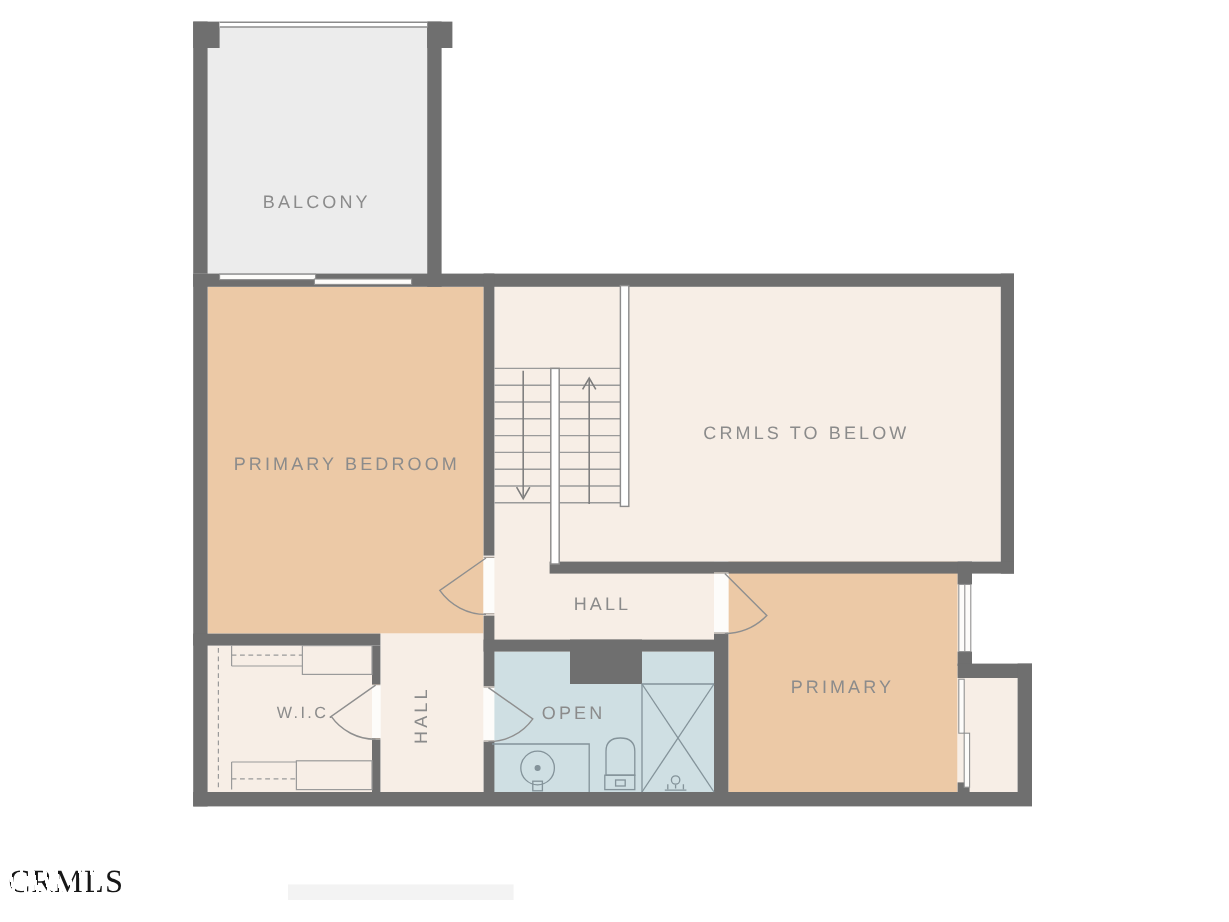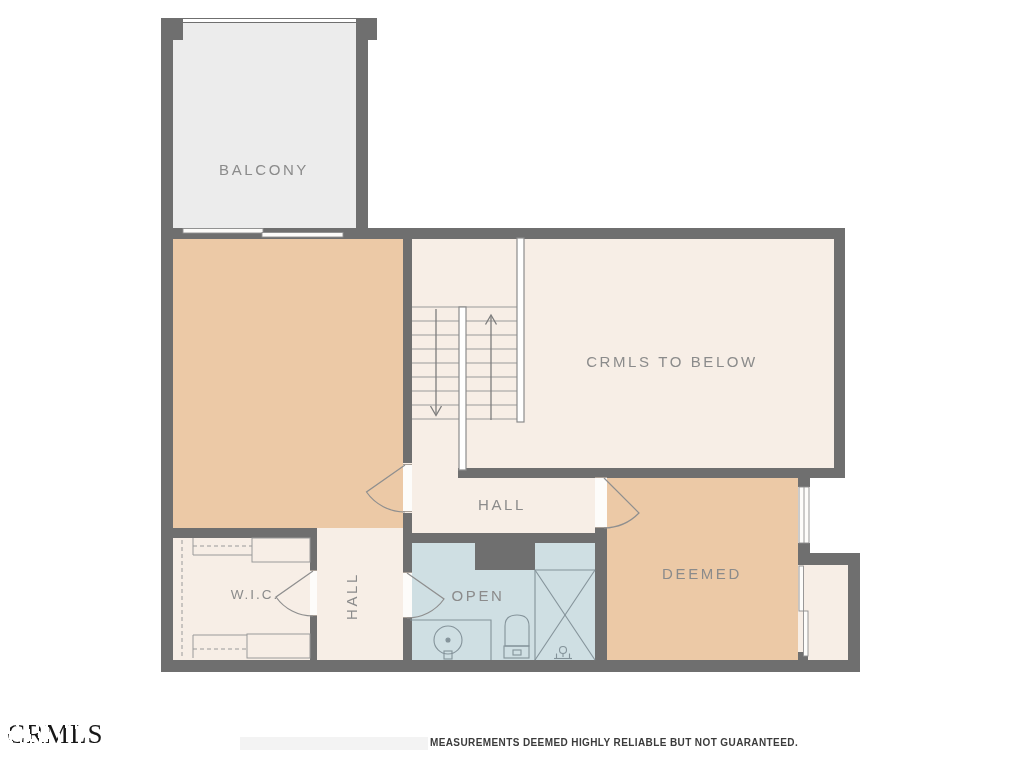--- a/index.html
+++ b/index.html
@@ -149,27 +149,27 @@
     <g stroke="#84939a" stroke-width="1.1" fill="none">
       <circle cx="563" cy="650" r="3.5"></circle>
       <line x1="554" y1="658.5" x2="572" y2="658.5"></line>
       <line x1="556.5" y1="658" x2="556.5" y2="653.5"></line>
       <line x1="569.5" y1="658" x2="569.5" y2="653.5"></line>
       <line x1="563" y1="654" x2="563" y2="657"></line>
     </g>
   </svg>
 
   <span class="room-label" style="left:264px;top:145px;margin-top:24px;">BALCONY</span>
+  <span class="room-label" style="left:289px;top:387px;">PRIMARY BEDROOM</span>
   <span class="room-label" style="left:672px;top:361px;">CRMLS TO BELOW</span>
   <span class="room-label" style="left:502px;top:504px;">HALL</span>
   <span class="room-label vert" style="left:351px;top:596px;">HALL</span>
   <span class="room-label small" style="left:255px;top:594px;">W.I.C.</span>
   <span class="room-label" style="left:478px;top:595px;">OPEN</span>
-  <span class="room-label" style="left:702px;top:573px;">DEEMED</span>
+  <span class="room-label" style="left:702px;top:573px;">PRIMARY</span>
 
   <div class="crmls">
     <span>CRMLS</span>
     <span class="crmls-stripes"></span>
   </div>
   <div class="footer-strip"></div>
-  <div class="disclaimer">MEASUREMENTS DEEMED HIGHLY RELIABLE BUT NOT GUARANTEED.</div>
 
 </div>
 
 </body></html>

